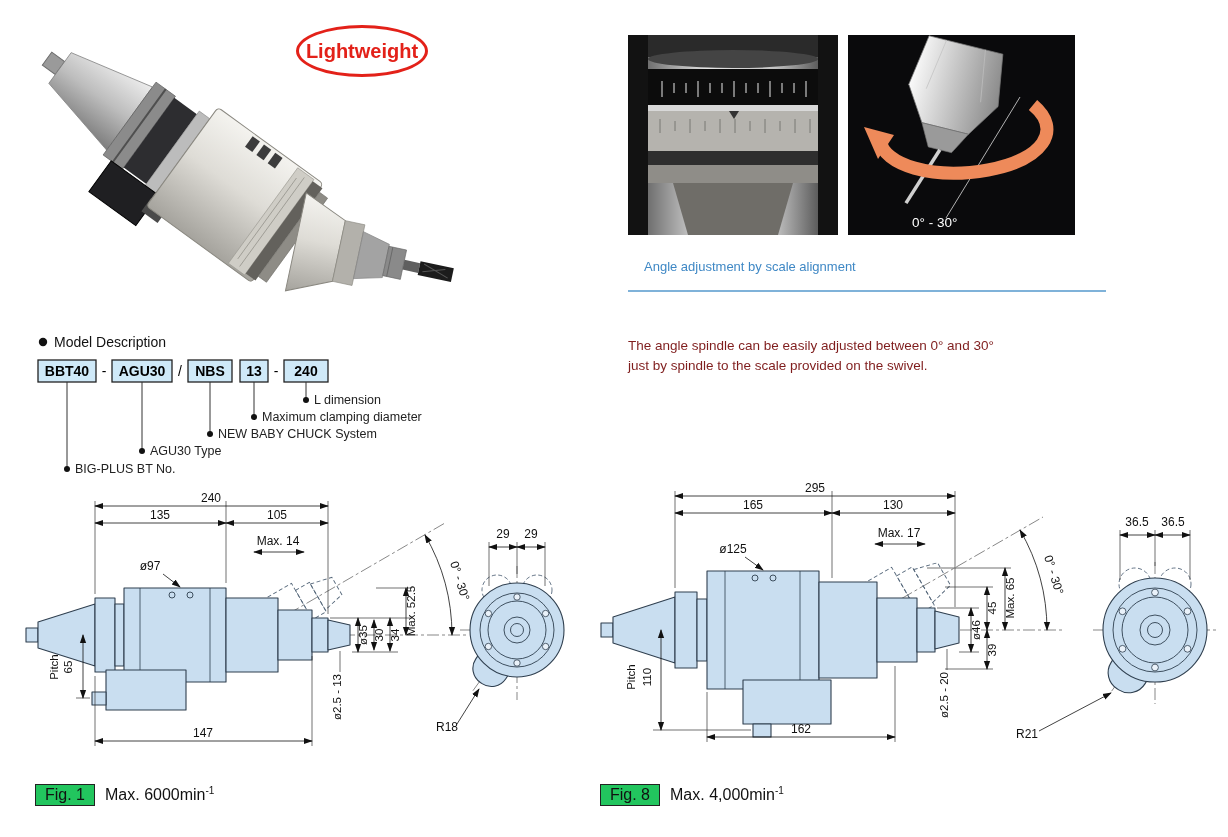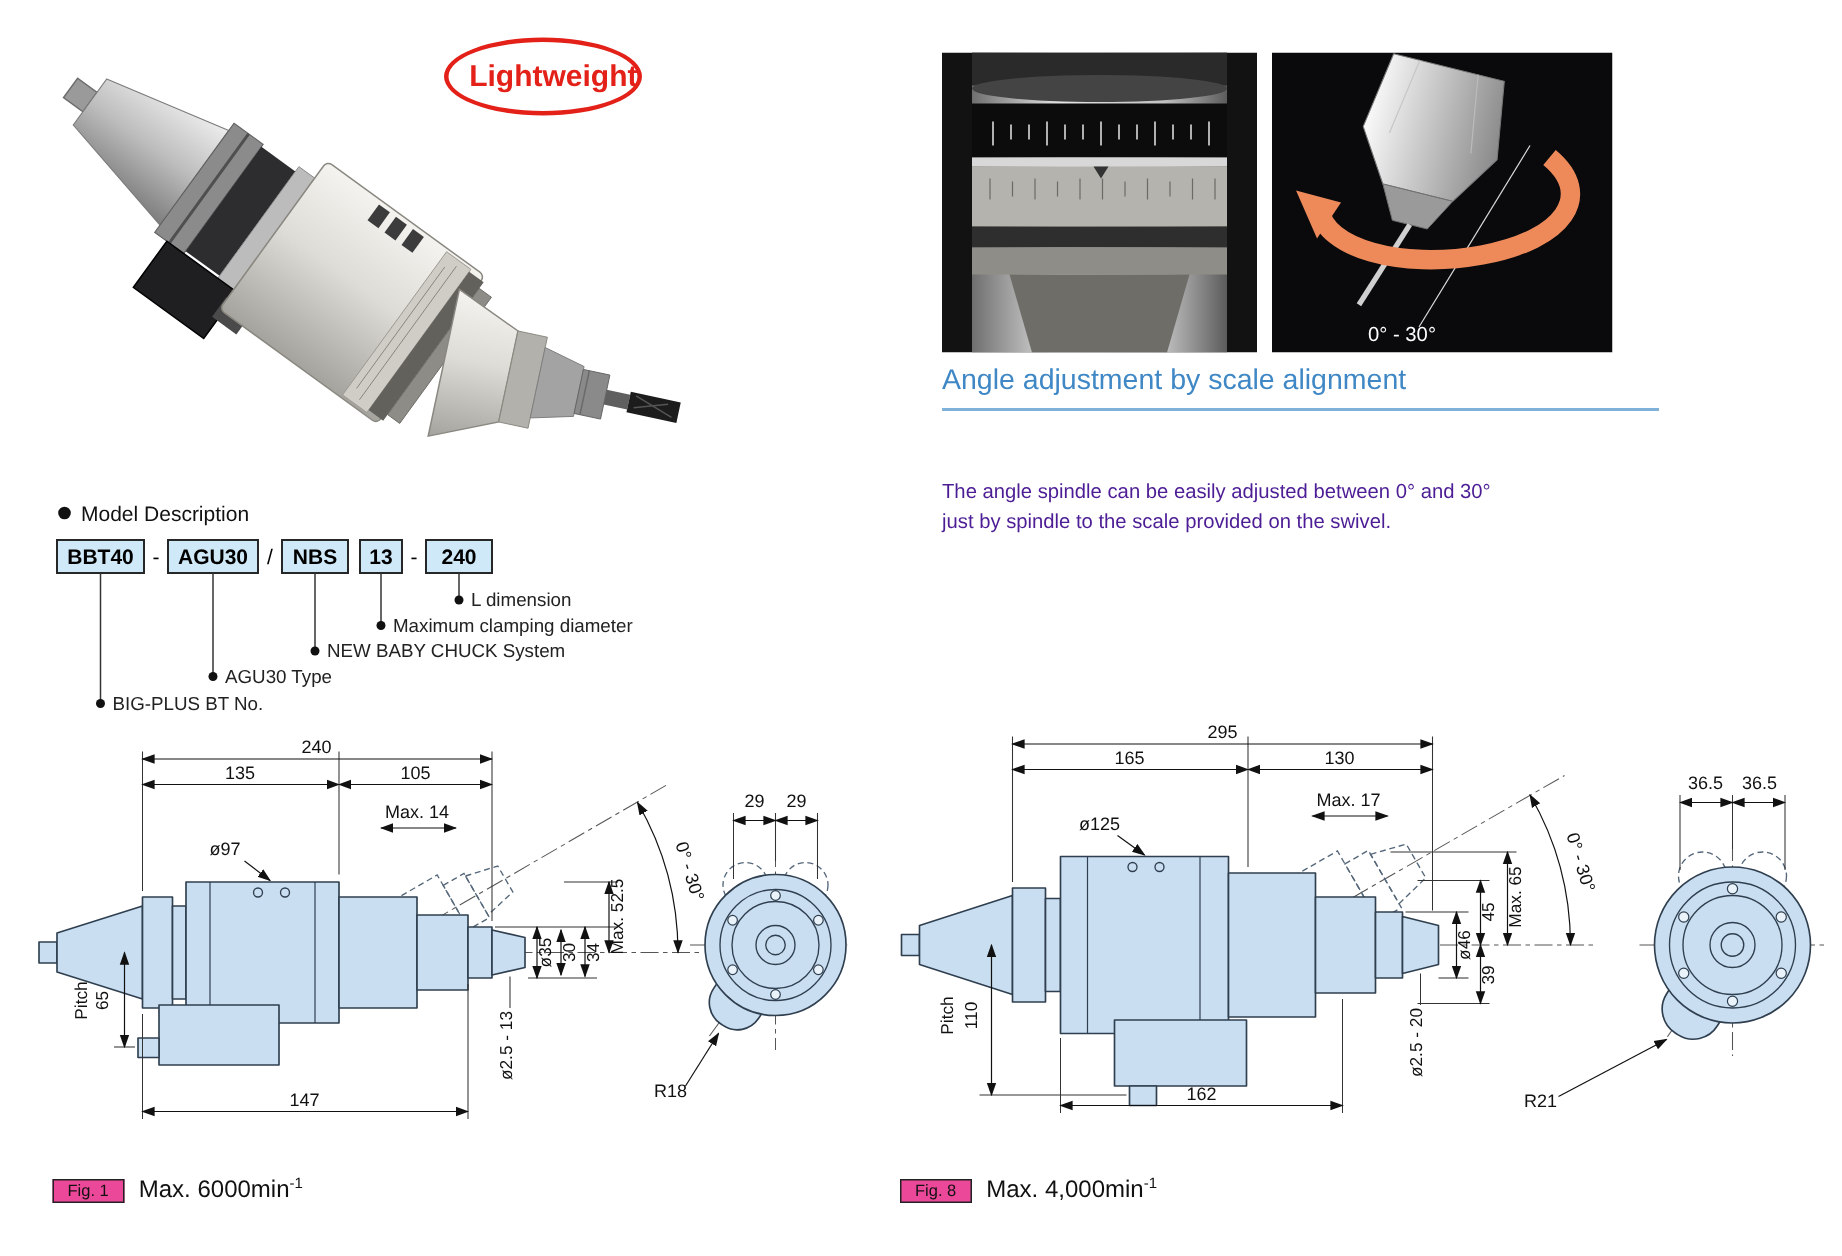--- a/index.html
+++ b/index.html
@@ -12,28 +12,28 @@
   .part{fill:#c9def0;stroke:#2f3f4f;stroke-width:1.1;stroke-linejoin:round;}
   .pline{stroke:#2f3f4f;stroke-width:0.8;}
   .ring{fill:none;stroke:#2f3f4f;stroke-width:0.9;}
   .bolt{fill:#eaf2fa;stroke:#2f3f4f;stroke-width:0.8;}
   .ph{fill:none;stroke:#55677a;stroke-width:0.9;stroke-dasharray:4 2.5;}
   .cl{stroke:#555;stroke-width:0.7;stroke-dasharray:12 3 3 3;fill:none;}
   .ext{stroke:#333;stroke-width:0.7;}
   .dim{stroke:#111;stroke-width:0.8;fill:none;}
   .ldr{stroke:#111;stroke-width:0.8;}
   .badge{position:absolute;left:296px;top:25px;width:126px;height:46px;border:3px solid #e32119;
-         border-radius:50%;display:flex;align-items:center;justify-content:flex-end;
+         border-radius:50%;display:flex;align-items:center;justify-content:center;
          color:#e32119;font-size:20px;font-weight:bold;background:transparent;}
   .angle-section{position:absolute;left:628px;top:243px;width:478px;}
-  .angle-head{color:#3f88c5;font-size:19px;font-weight:400;margin:0;}
+  .angle-head{color:#3f88c5;font-size:13px;font-weight:400;margin:16px;}
   .rule{border:none;border-top:2px solid #7fb2d9;margin:7px 0 9px 0;}
-  .angle-body{font-size:13.5px;color:#4c1d95;line-height:1.45;margin-top:44px;}
+  .angle-body{font-size:13.5px;color:#7f1d1d;line-height:1.45;margin-top:44px;}
   .figcap{position:absolute;display:flex;align-items:center;gap:10px;}
-  .figbox{border:1.6px solid #222;padding:1px 9px;font-size:11px;background:#ec4899;}
+  .figbox{border:1.6px solid #222;padding:1px 9px;font-size:16px;background:#22c55e;}
   .figspeed{font-weight:normal;font-size:16px;}
   .figspeed sup{font-size:10px;}
 </style>
 </head>
 <body>
 
 <div class="page">
 
   <svg class="abs" style="left:12px;top:2px" width="470" height="330" viewBox="0 0 470 330">
     <defs>

